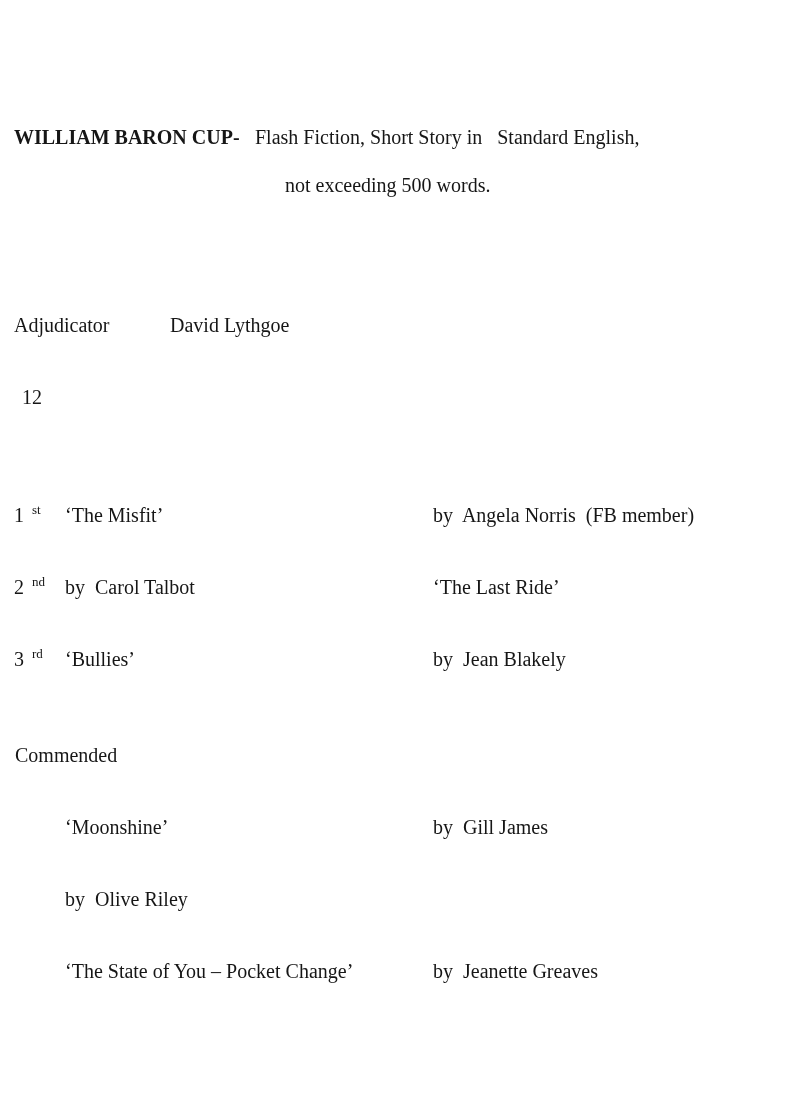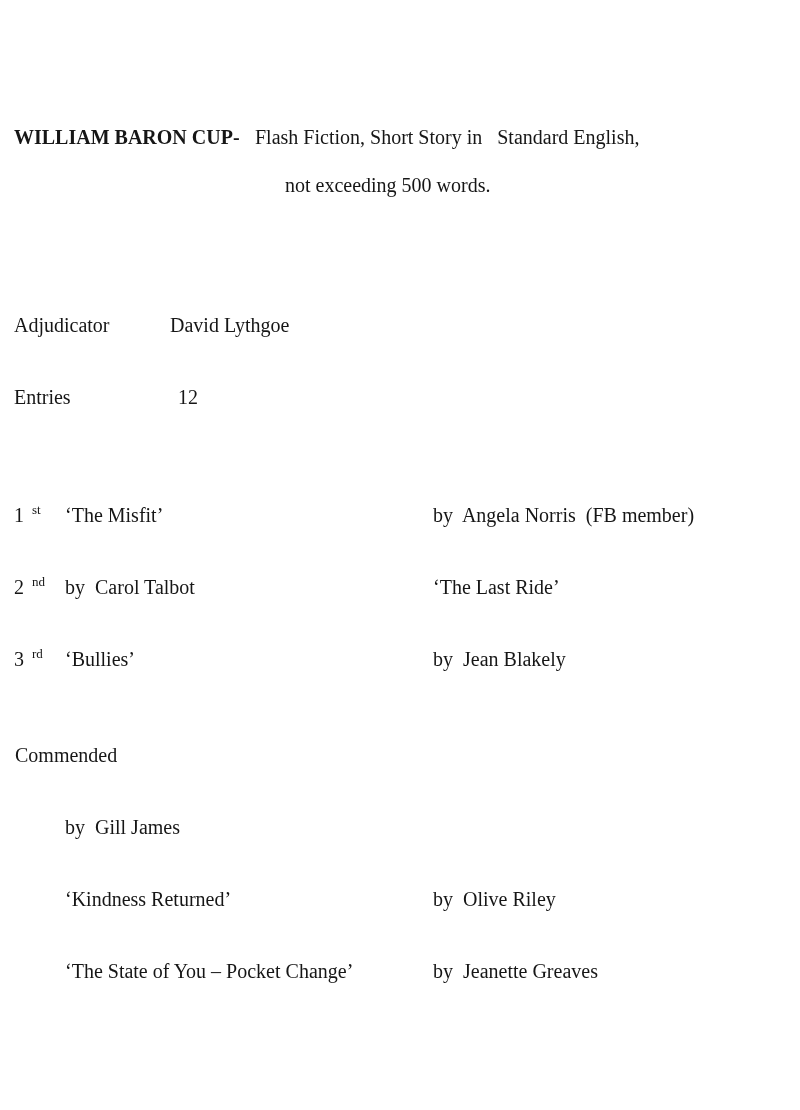--- a/index.html
+++ b/index.html
@@ -57,21 +57,20 @@
     <span><span>Flash Fiction, Short Story in   Standard English,</span><br>
       <span>not exceeding 500 words.</span>
     </span>
   </div>
 
   <div class="row adj gap-adj">
     <span>Adjudicator</span>
     <span>David Lythgoe</span>
   </div>
   <div class="row adj">
-    <span>Entries</span>
     <span class="entries-num">12</span>
   </div>
 
   <div class="row win gap-winners">
     <span><span>1</span><sup>st</sup></span>
     <span>‘The Misfit’</span>
     <span>by  Angela Norris  (FB member)</span>
   </div>
   <div class="row win">
     <span><span>2</span><sup>nd</sup></span>
@@ -79,24 +78,24 @@
     <span>‘The Last Ride’</span>
   </div>
   <div class="row win">
     <span><span>3</span><sup>rd</sup></span>
     <span>‘Bullies’</span>
     <span>by  Jean Blakely</span>
   </div>
 
   <div class="label gap-comm">Commended</div>
   <div class="row com">
+    <span>‘Moonshine’</span>
     <span>by  Gill James</span>
   </div>
   <div class="row com">
-    <span>‘Kindness Returned’</span>
     <span>by  Olive Riley</span>
   </div>
   <div class="row com">
     <span>‘The State of You – Pocket Change’</span>
     <span>by  Jeanette Greaves</span>
   </div>
 
   
   
 

